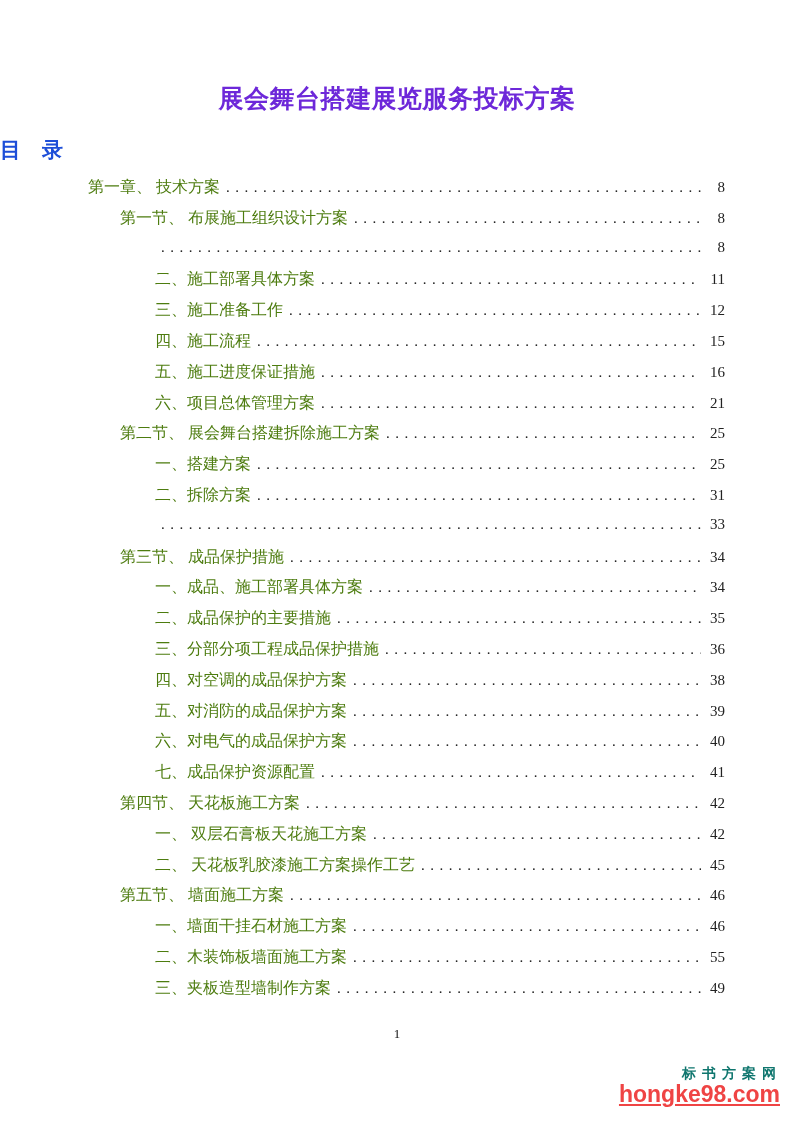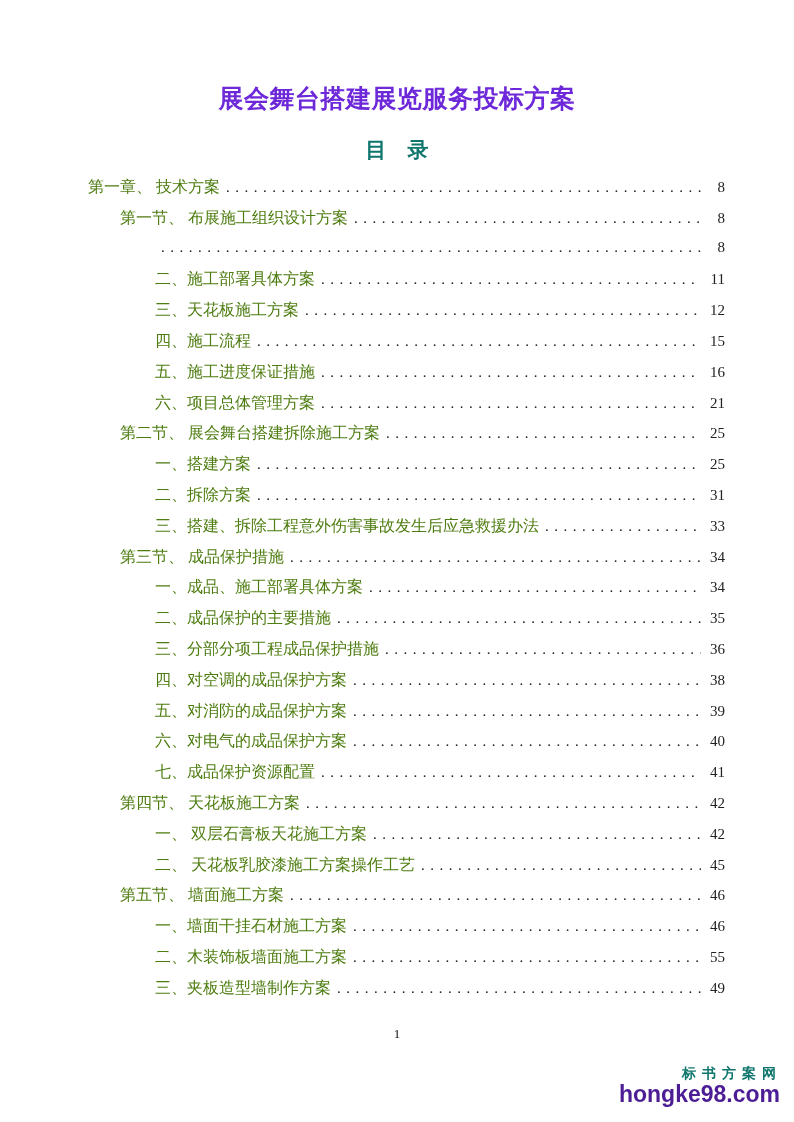--- a/index.html
+++ b/index.html
@@ -26,25 +26,25 @@
     text-align: center;
     font-size: 25px;
     line-height: 30px;
     font-weight: bold;
     letter-spacing: 0.5px;
     color: #6d28d9;
   }
   .toc-heading {
     margin: 0;
     margin-top: 23px;
-    text-align: center;
+    text-align: left;
     font-size: 21px;
     line-height: 26px;
     font-weight: bold;
-    color: #0f766e;
+    color: #1d4ed8;
   }
   .toc {
     position: absolute;
     top: 177px;
     left: 88px;
     width: 637px;
   }
   .toc-row {
     display: flex;
     align-items: baseline;
@@ -131,21 +131,21 @@
     <span class="toc-page">8</span>
   </div>
 
   <div class="toc-row lvl3">
     <span class="toc-label">二、施工部署具体方案</span>
     <span class="leader">................................................................................................................................................................</span>
     <span class="toc-page">11</span>
   </div>
 
   <div class="toc-row lvl3">
-    <span class="toc-label">三、天花板施工方案</span>
+    <span class="toc-label">三、施工准备工作</span>
     <span class="leader">................................................................................................................................................................</span>
     <span class="toc-page">12</span>
   </div>
 
   <div class="toc-row lvl3">
     <span class="toc-label">四、施工流程</span>
     <span class="leader">................................................................................................................................................................</span>
     <span class="toc-page">15</span>
   </div>
 
@@ -173,21 +173,20 @@
     <span class="toc-page">25</span>
   </div>
 
   <div class="toc-row lvl3">
     <span class="toc-label">二、拆除方案</span>
     <span class="leader">................................................................................................................................................................</span>
     <span class="toc-page">31</span>
   </div>
 
   <div class="toc-row lvl3">
-    <span class="toc-label">三、搭建、拆除工程意外伤害事故发生后应急救援办法</span>
     <span class="leader">................................................................................................................................................................</span>
     <span class="toc-page">33</span>
   </div>
 
   <div class="toc-row lvl2">
     <span class="toc-label">第三节、 成品保护措施</span>
     <span class="leader">................................................................................................................................................................</span>
     <span class="toc-page">34</span>
   </div>
 
@@ -273,16 +272,16 @@
     <span class="toc-label">三、夹板造型墙制作方案</span>
     <span class="leader">................................................................................................................................................................</span>
     <span class="toc-page">49</span>
   </div>
 </div>
 
   <div class="footer-page-number">1</div>
 
   <div class="watermark">
     <div class="watermark-name" style="color: #0f766e;">标书方案网</div>
-    <div class="watermark-url" style="color: #4c1d95;">hongke98.com</div>
+    <div class="watermark-url" style="color: #ef4444; text-decoration: underline;">hongke98.com</div>
   </div>
 
 </div>
 
 </body></html>

